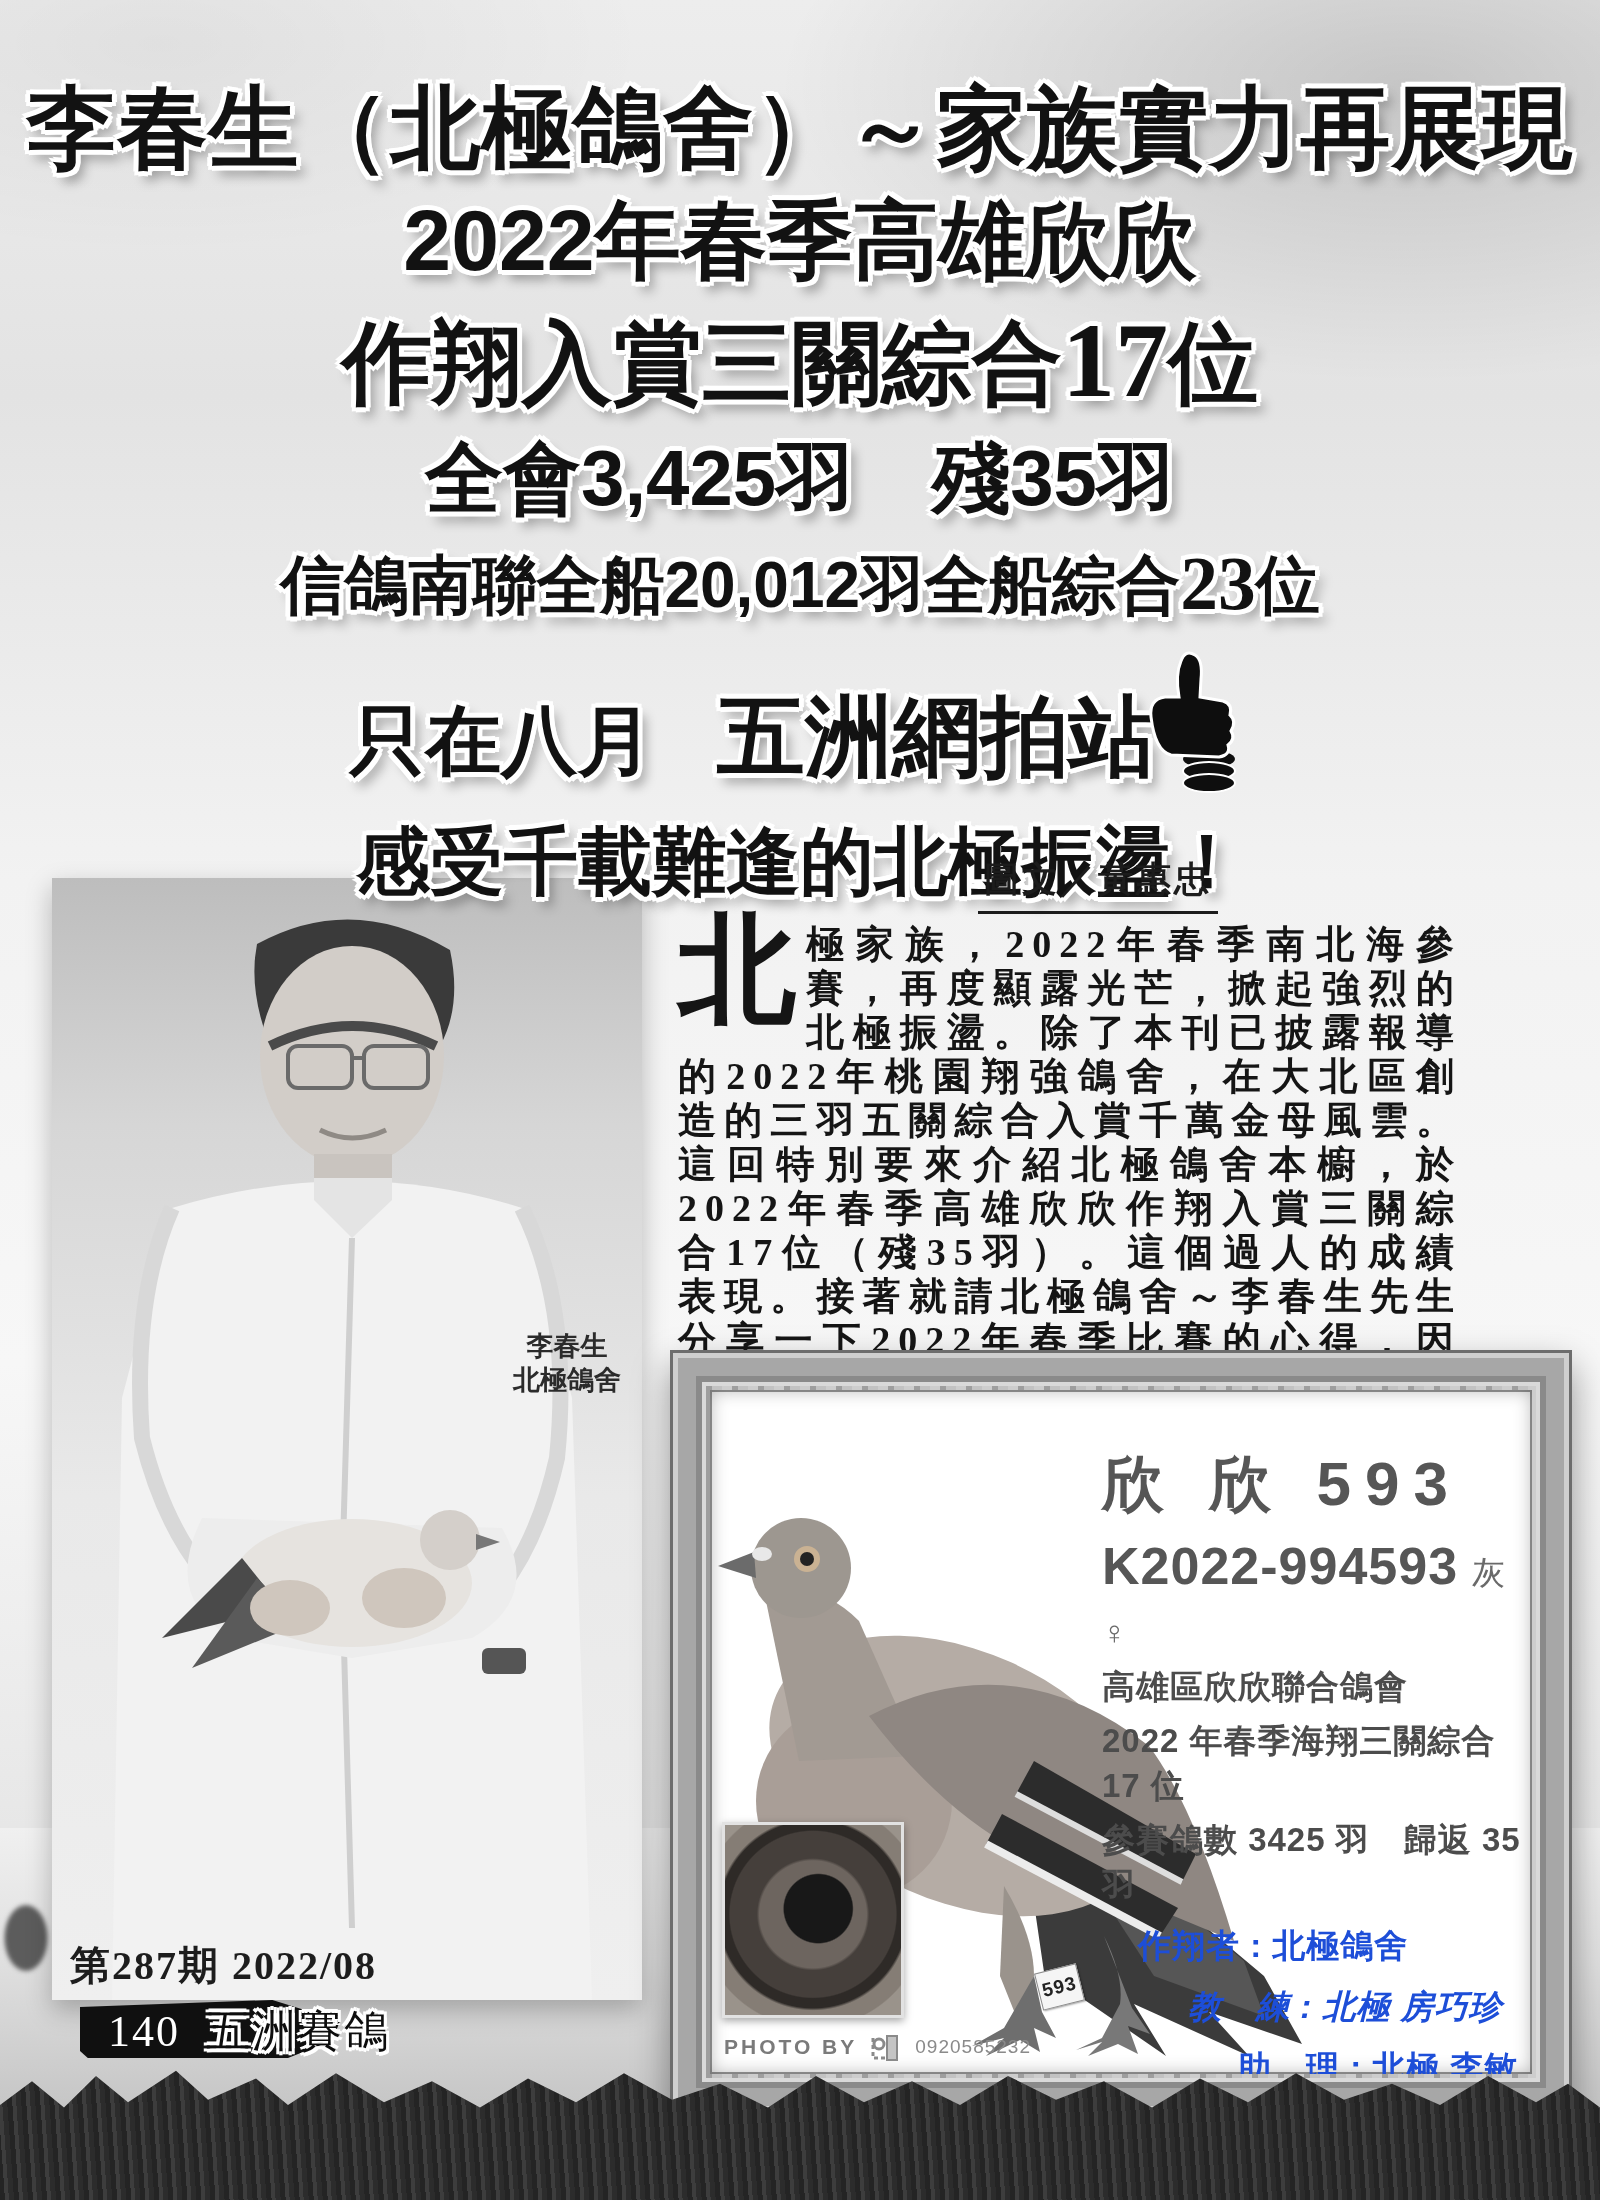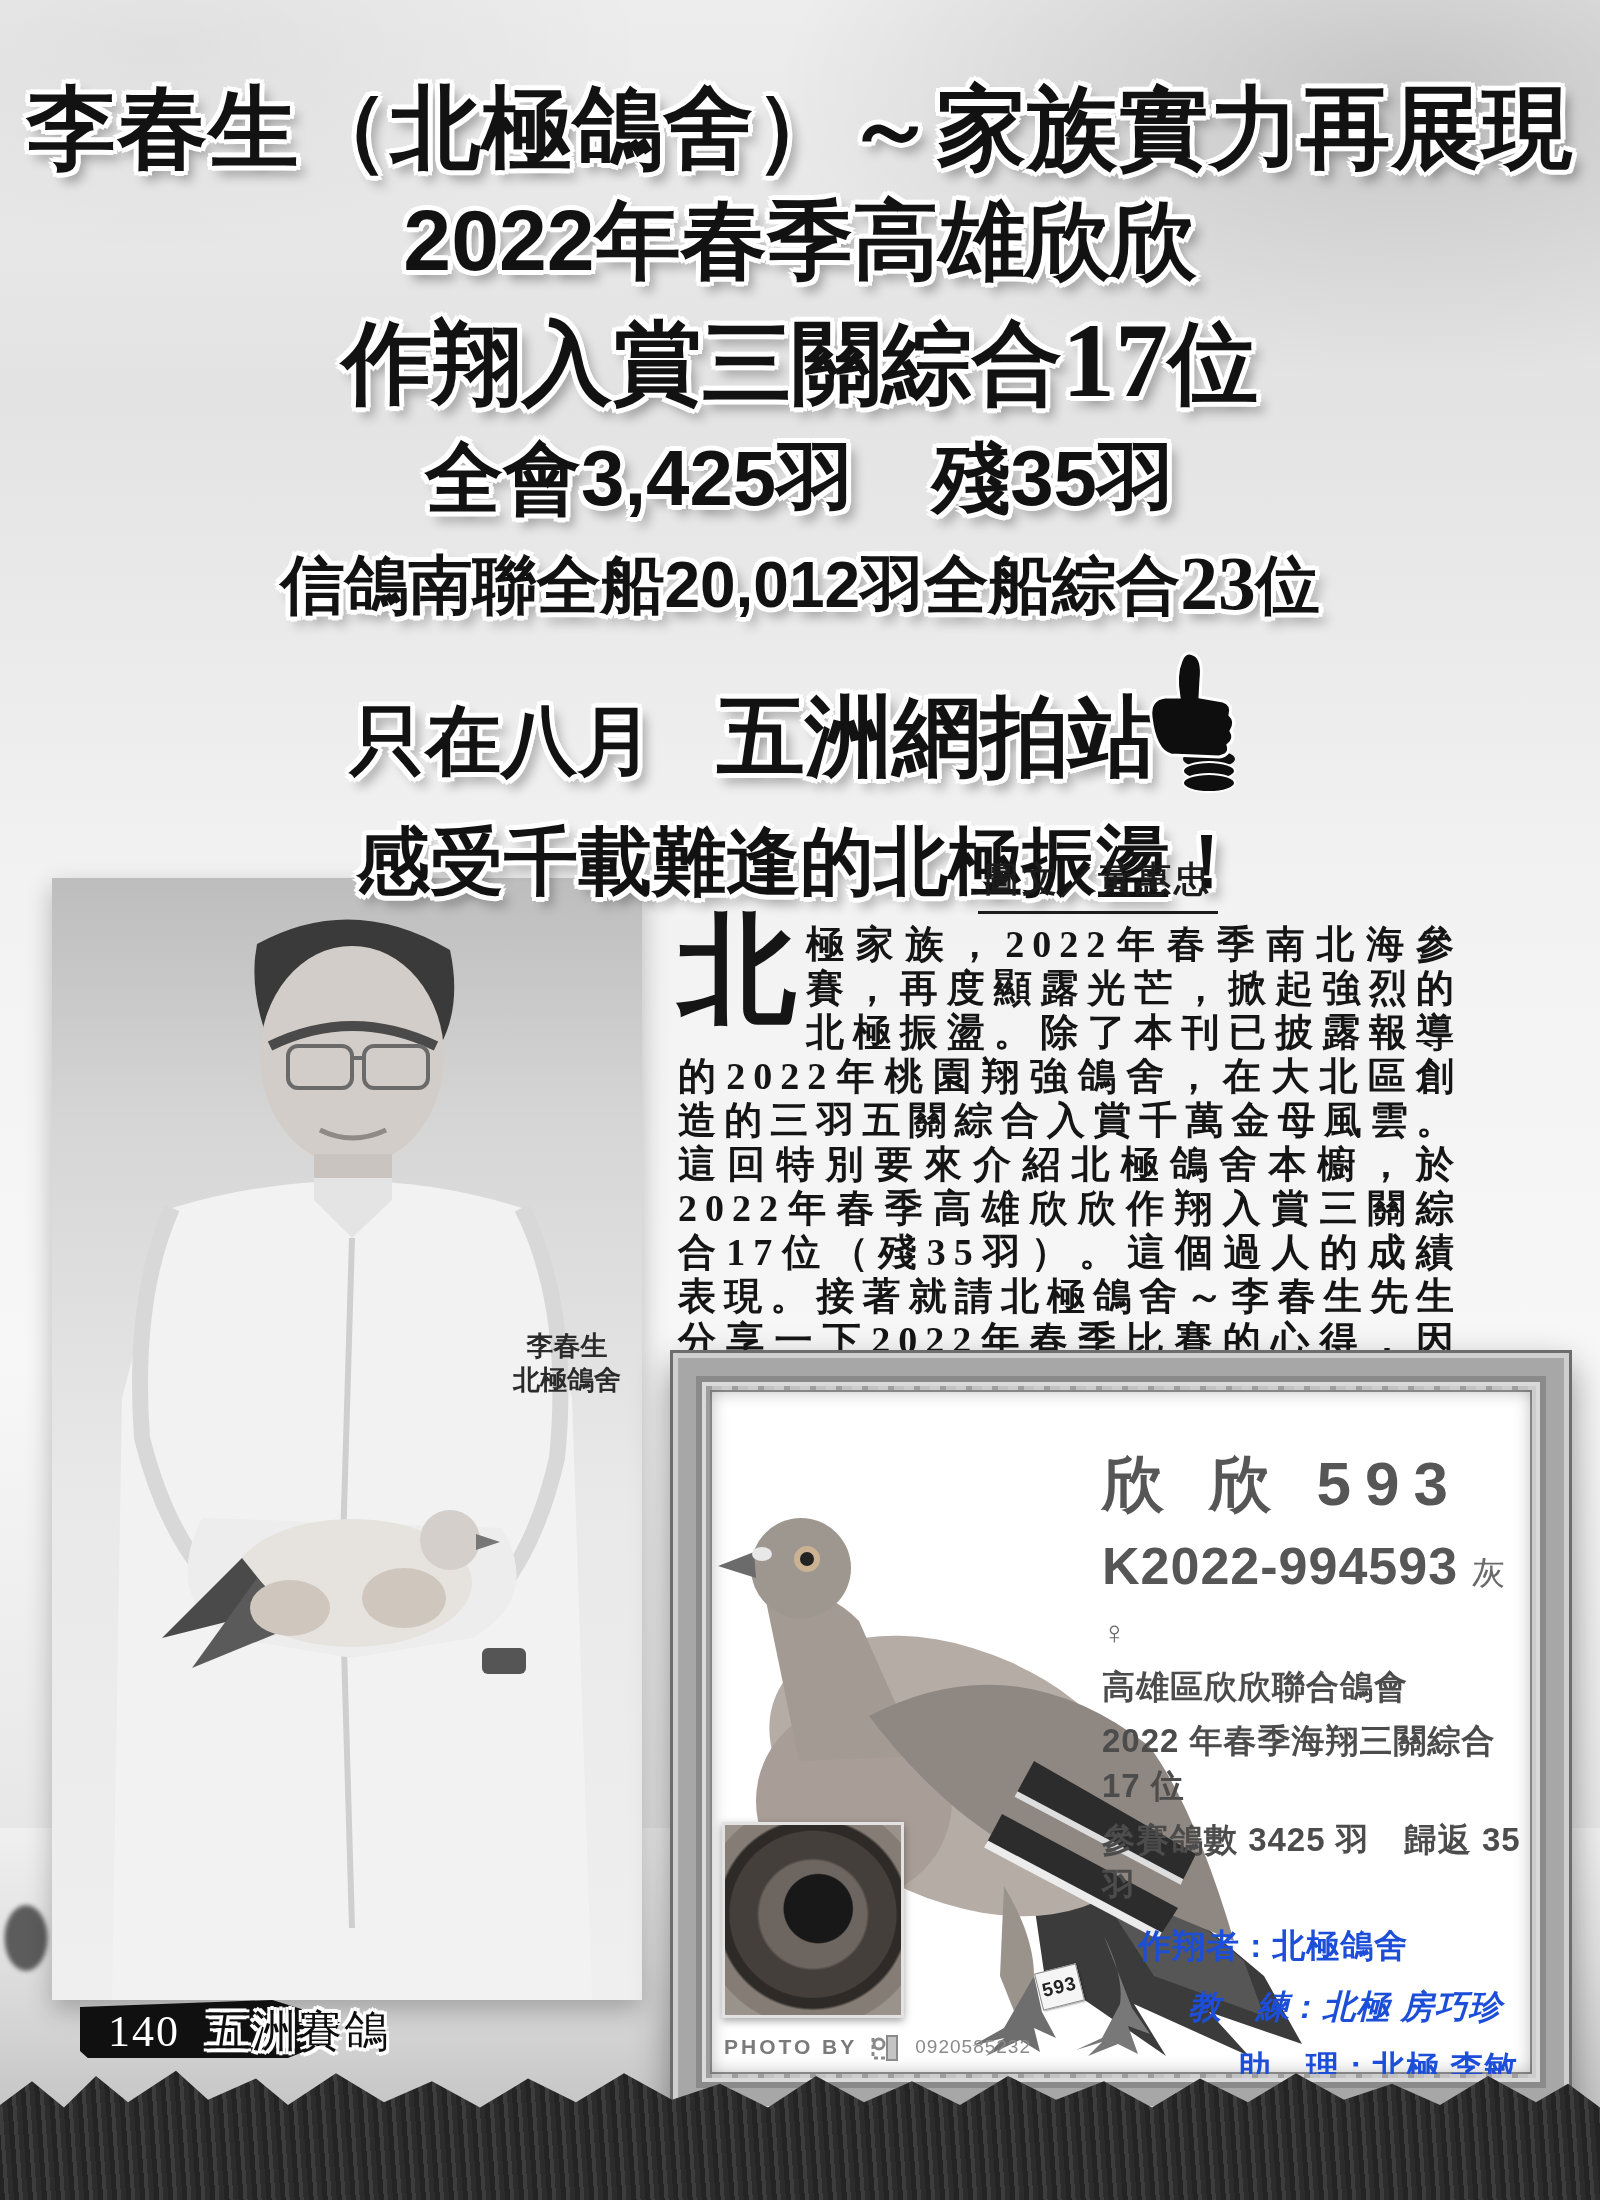--- a/index.html
+++ b/index.html
@@ -217,20 +217,21 @@
           <rect x="18" y="6" width="10" height="24" fill="#c4c4c4" stroke="#8a8a8a" stroke-width="2"></rect>
           <circle cx="10" cy="14" r="5" fill="none" stroke="#8a8a8a" stroke-width="3"></circle>
         </svg>
           </span>
         <span class="photo-phone">0920585232</span>
       </div>
 
     </div>
   </div>
 
+  <div class="issue">第287期  2022/08</div>
   <div class="banner">
     <div class="banner-bg"></div>
     <div class="banner-num">140</div>
     <div class="banner-logo">五洲賽鴿</div>
   </div>
 
   <div class="grass"></div>
 
 </div>
 

